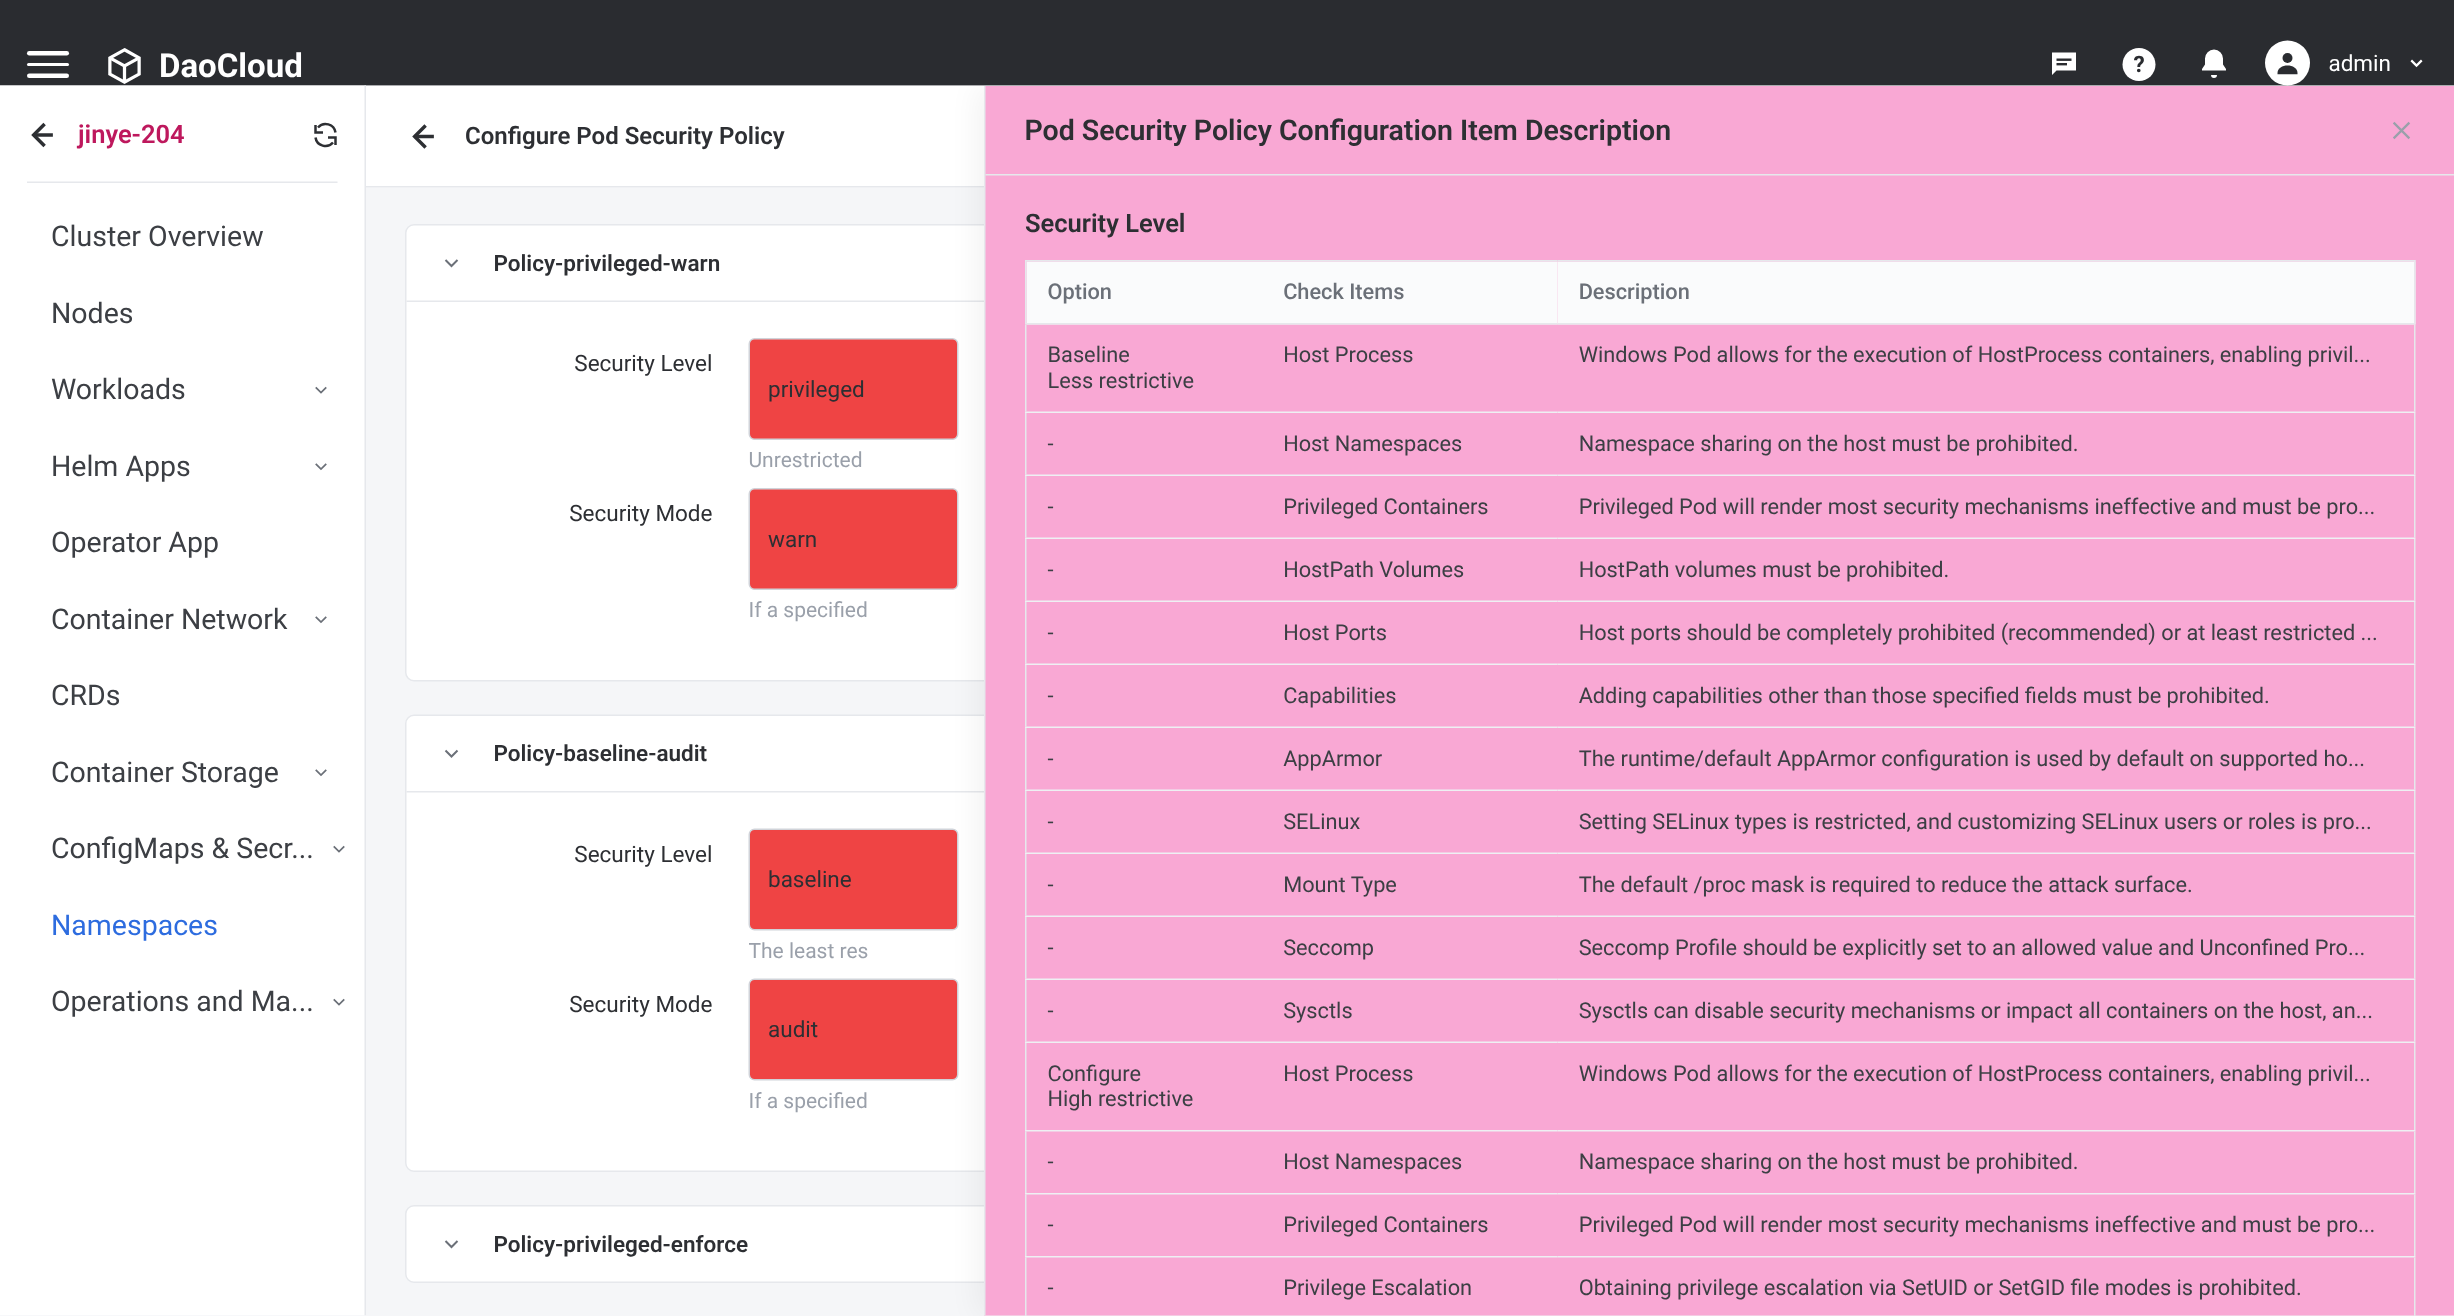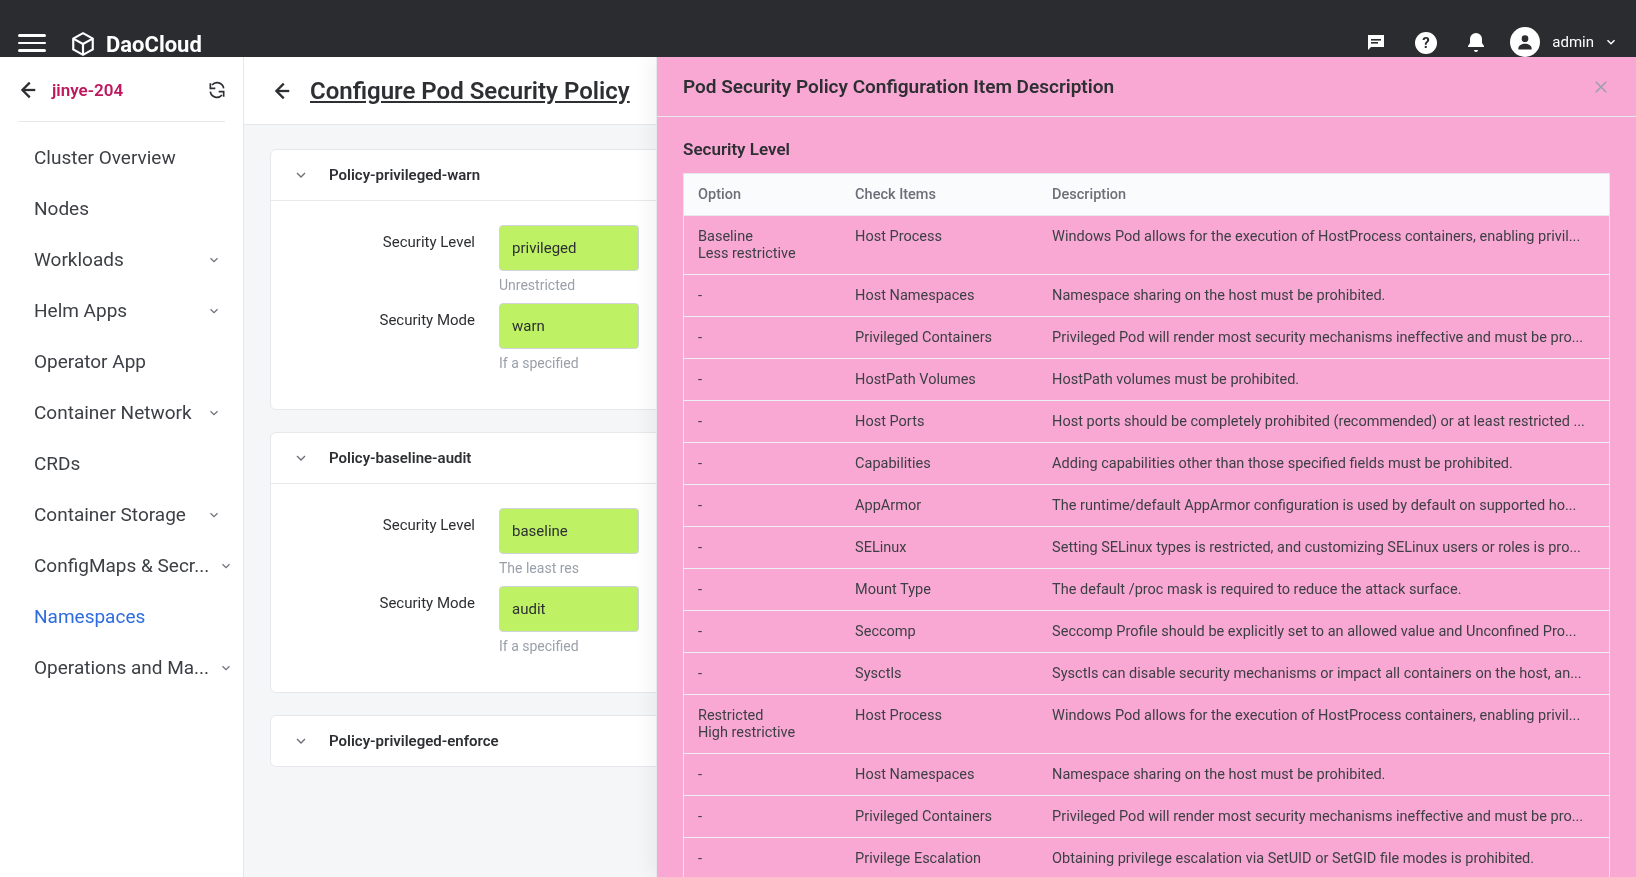--- a/index.html
+++ b/index.html
@@ -65,39 +65,39 @@
 .side-item .chev-s { width:14px; height:14px; flex-shrink:0; margin-left:10px; }
 
 .main {
   flex:1; position:relative; overflow:hidden;
 }
 .page-head {
   height: 68px; background:#fff; border-bottom:1px solid #e6e8ec;
   display:flex; align-items:center; padding: 0 26px;
 }
 .page-head .back { width:22px; height:22px; margin-right:18px; cursor:pointer; }
-.page-title { font-size:24px; font-weight:600;text-decoration:underline; }
+.page-title { font-size:16px; font-weight:600; }
 
 .content-scroll { padding: 24px 26px; overflow-y:auto; height: calc(100% - 68px); }
 
 .card {
   background:#fff; border:1px solid #e6e8ec; border-radius:6px; margin-bottom:22px;
 }
 .card-head {
   display:flex; align-items:center; padding: 16px 22px;
   font-size:15px; font-weight:600; cursor:pointer;
 }
 .card-head .chev-c { width:16px; height:16px; margin-right:20px; }
 .card-body { border-top:1px solid #e6e8ec; padding: 24px 28px 28px 28px; }
 .form-row { display:flex; align-items:flex-start; margin-bottom: 10px; }
 .form-label { width: 200px; text-align:right; padding-right: 24px; padding-top:8px; font-size:15px; color:#2d2f33; }
 .form-control { flex:1; }
 .select-box {
-  border:1px solid #d0d3d9; border-radius:4px; padding: 13px 12px; font-size:15px;
-  background:#bef264; min-width:140px; display:inline-block;
+  border:1px solid #d0d3d9; border-radius:4px; padding: 24px 12px; font-size:15px;
+  background:#ef4444; min-width:140px; display:inline-block;
 }
 .help-text { color:#9aa0aa; font-size:14px; margin-top:6px; }
 
 
 .drawer {
   position:absolute; top:0; right:0; bottom:0;
   width: 980px;
   background:#f9a8d4;
   border-left:1px solid #e6e8ec;
   box-shadow: -4px 0 20px rgba(0,0,0,0.06);
@@ -383,21 +383,21 @@
                 <td class="check-cell">Seccomp</td>
                 <td class="desc-cell">Seccomp Profile should be explicitly set to an allowed value and Unconfined Pro...</td>
               </tr>
               <tr>
                 <td class="opt-cell">-</td>
                 <td class="check-cell">Sysctls</td>
                 <td class="desc-cell">Sysctls can disable security mechanisms or impact all containers on the host, an...</td>
               </tr>
               <tr>
                 <td class="opt-cell">
-                  <div class="opt-name">Restricted</div>
+                  <div class="opt-name">Configure</div>
                   <div class="opt-sub">High restrictive</div>
                 </td>
                 <td class="check-cell">Host Process</td>
                 <td class="desc-cell">Windows Pod allows for the execution of HostProcess containers, enabling privil...</td>
               </tr>
               <tr>
                 <td class="opt-cell">-</td>
                 <td class="check-cell">Host Namespaces</td>
                 <td class="desc-cell">Namespace sharing on the host must be prohibited.</td>
               </tr>

